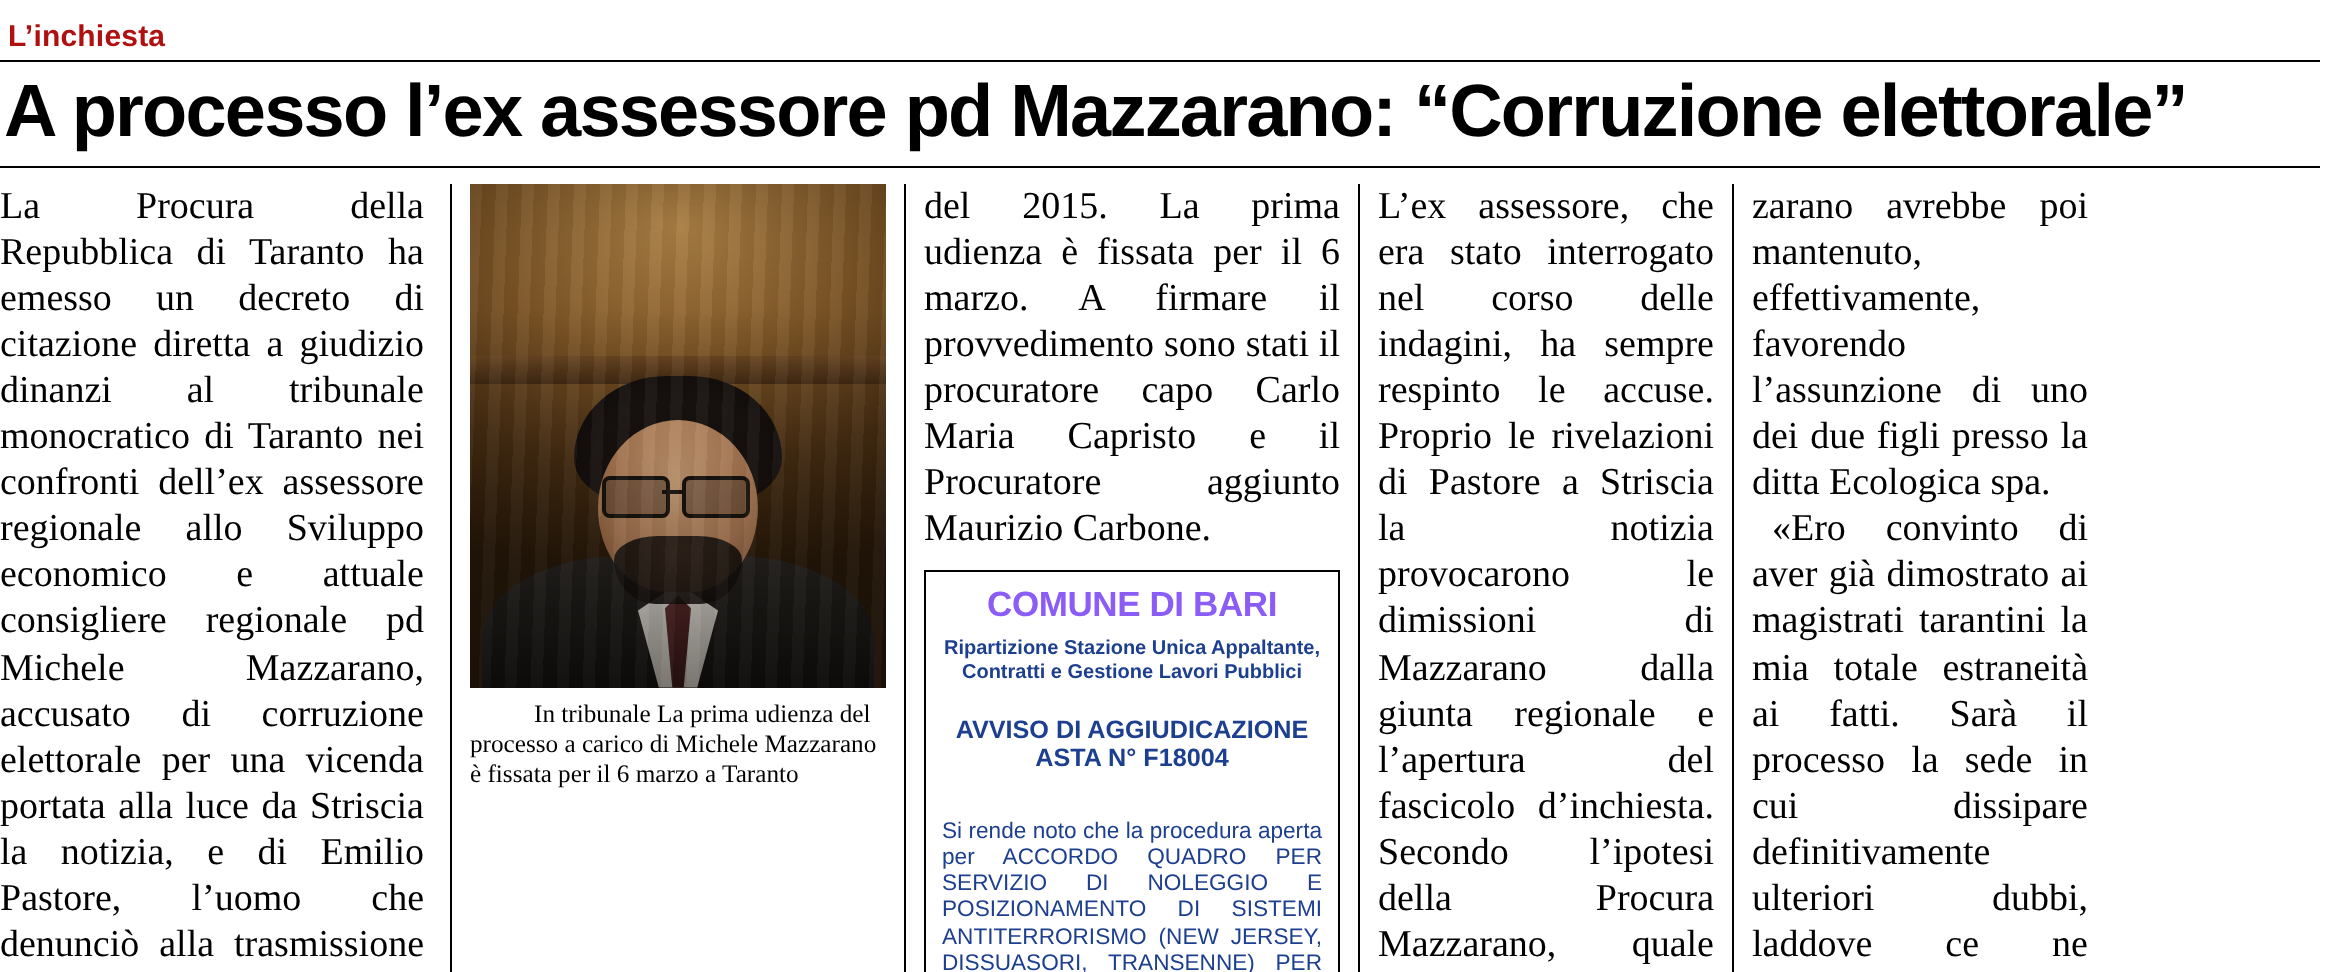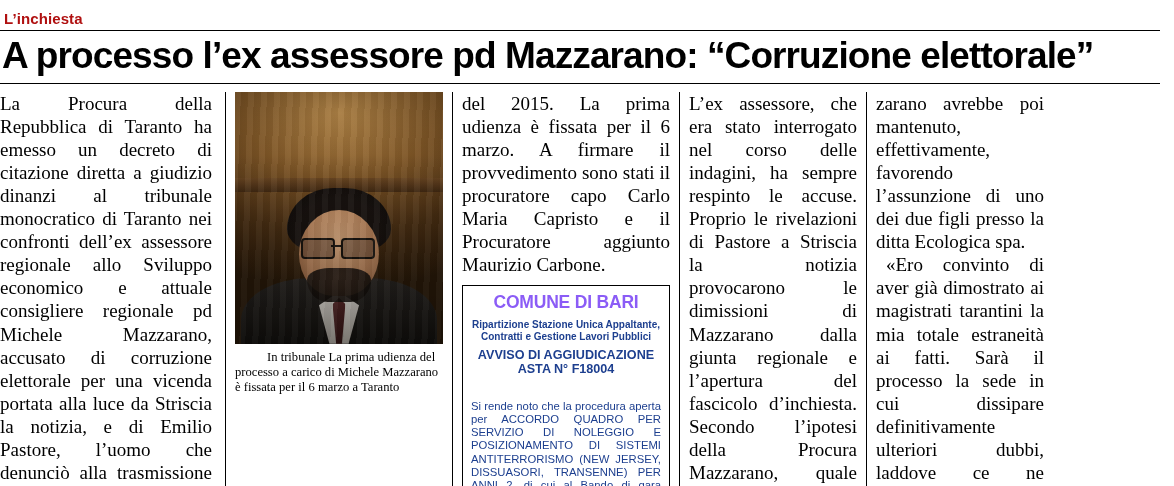--- a/index.html
+++ b/index.html
@@ -182,21 +182,21 @@
   .notice-sub {
     font-weight: bold;
     font-size: 10px;
     line-height: 1.22;
     margin-top: 7px;
   }
   .notice-head2 {
     font-weight: bold;
     font-size: 12.6px;
     line-height: 1.1;
-    margin-top: 6px;
+    margin-top: 16px;
   }
   .notice-body {
     font-size: 11.3px;
     line-height: 1.17;
     text-align: justify;
     margin-top: 23px;
     font-weight: normal;
   }
   .notice-body b { font-weight: bold; }
   .notice-foot {

